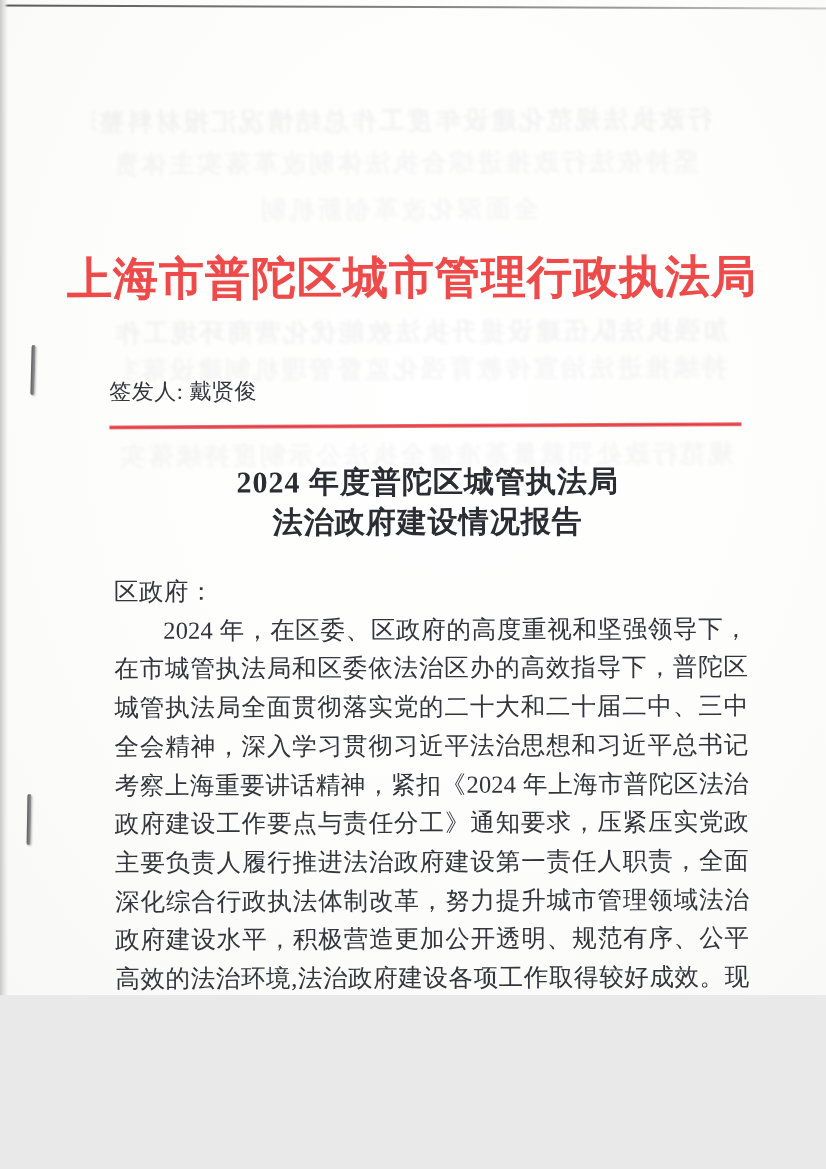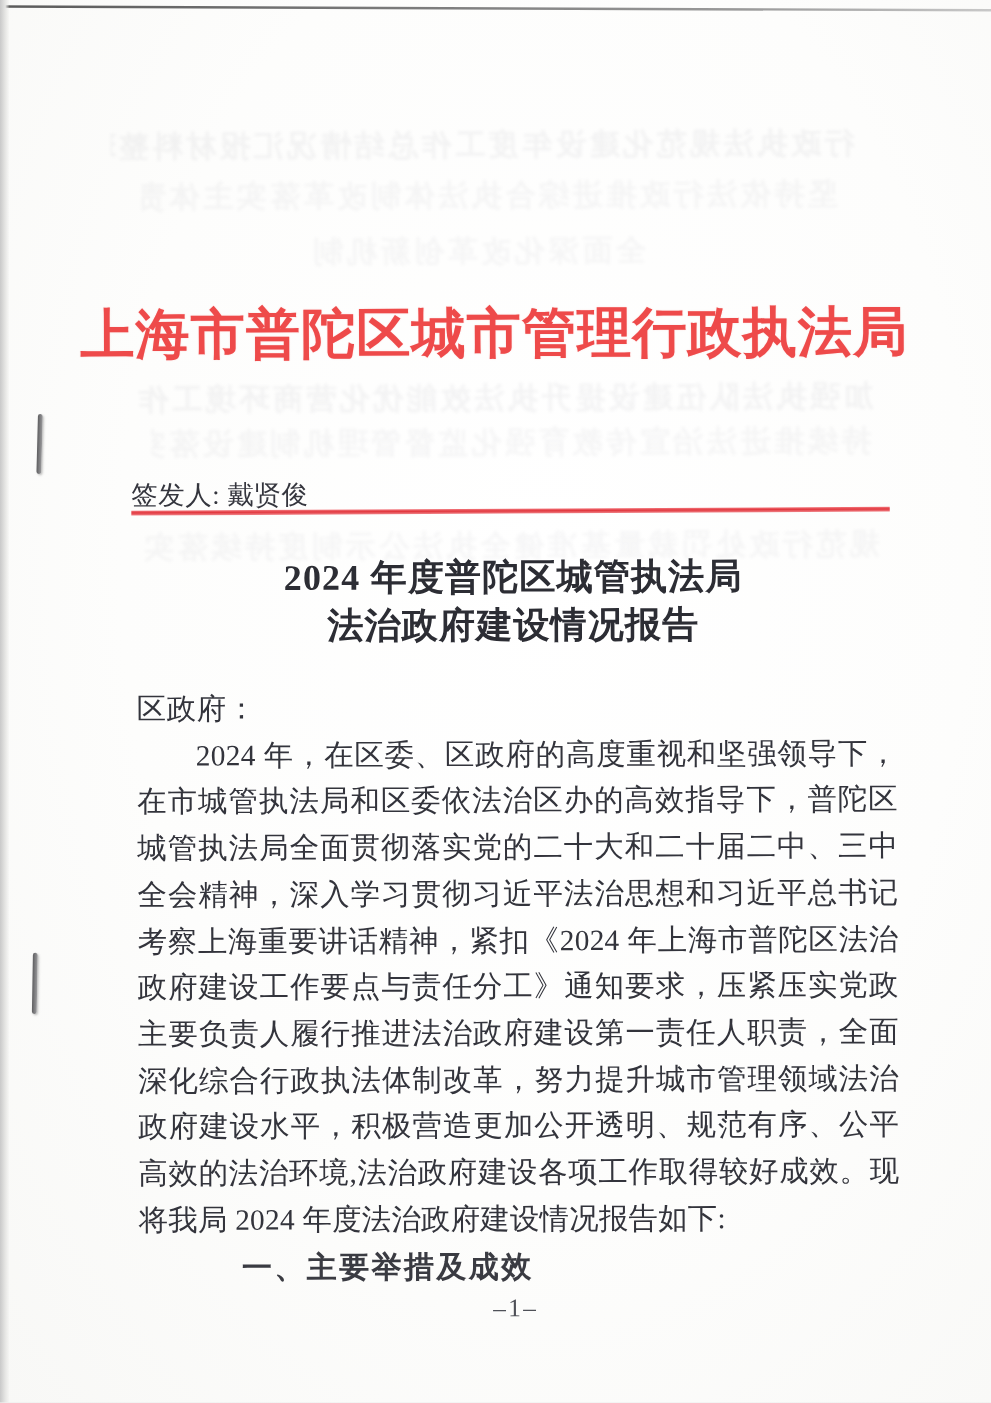--- a/index.html
+++ b/index.html
@@ -3,21 +3,21 @@
 <meta charset="utf-8">
 <style>
   html,body{margin:0;padding:0;}
   body{
     width:826px;height:1169px;
     background:#e9e9e9;
     font-family:"Liberation Serif","DejaVu Serif",serif;
     overflow:hidden;
   }
   .scan{
-    position:relative;width:826px;height:1169px;
+    position:relative;width:826px;height:995px;
     background:
       radial-gradient(ellipse at 55% 40%, #ffffff 0%, #fdfdfc 55%, #f8f8f6 100%);
     overflow:hidden;
   }
   
   .top-scan-line{
     position:absolute;top:6px;left:-4px;width:834px;height:2px;
     background:linear-gradient(to right,#5a5a5a,#7a7a7a 40%,#9a9a9a 75%,#c9c9c9);
     transform:rotate(0.22deg);
   }
@@ -58,21 +58,21 @@
     font-size:45px;font-weight:bold;letter-spacing:1px;
     color:#ee4a4a;
     text-shadow:0 0 1px rgba(238,74,74,0.35);
   }
   .docnum-row{
     position:absolute;top:376px;left:110px;width:630px;
     display:flex;justify-content:space-between;align-items:baseline;
     font-size:22px;color:#35363e;
   }
   .docnum-row .docnum{padding-left:38px;letter-spacing:0.5px;}
-  .issuer{letter-spacing:0.5px;margin-top:21px;}
+  .issuer{letter-spacing:0.5px;}
   .red-rule{
     position:absolute;top:424px;left:110px;width:632px;height:4px;
     background:linear-gradient(to bottom,#f2777d,#e2383f 45%,#ef8287);
     transform:rotate(-0.1deg);
   }
   .doc-title{
     position:absolute;top:462px;left:98px;width:660px;
     text-align:center;
     font-size:30px;font-weight:bold;line-height:40px;
     color:#2c2d34;letter-spacing:1px;

